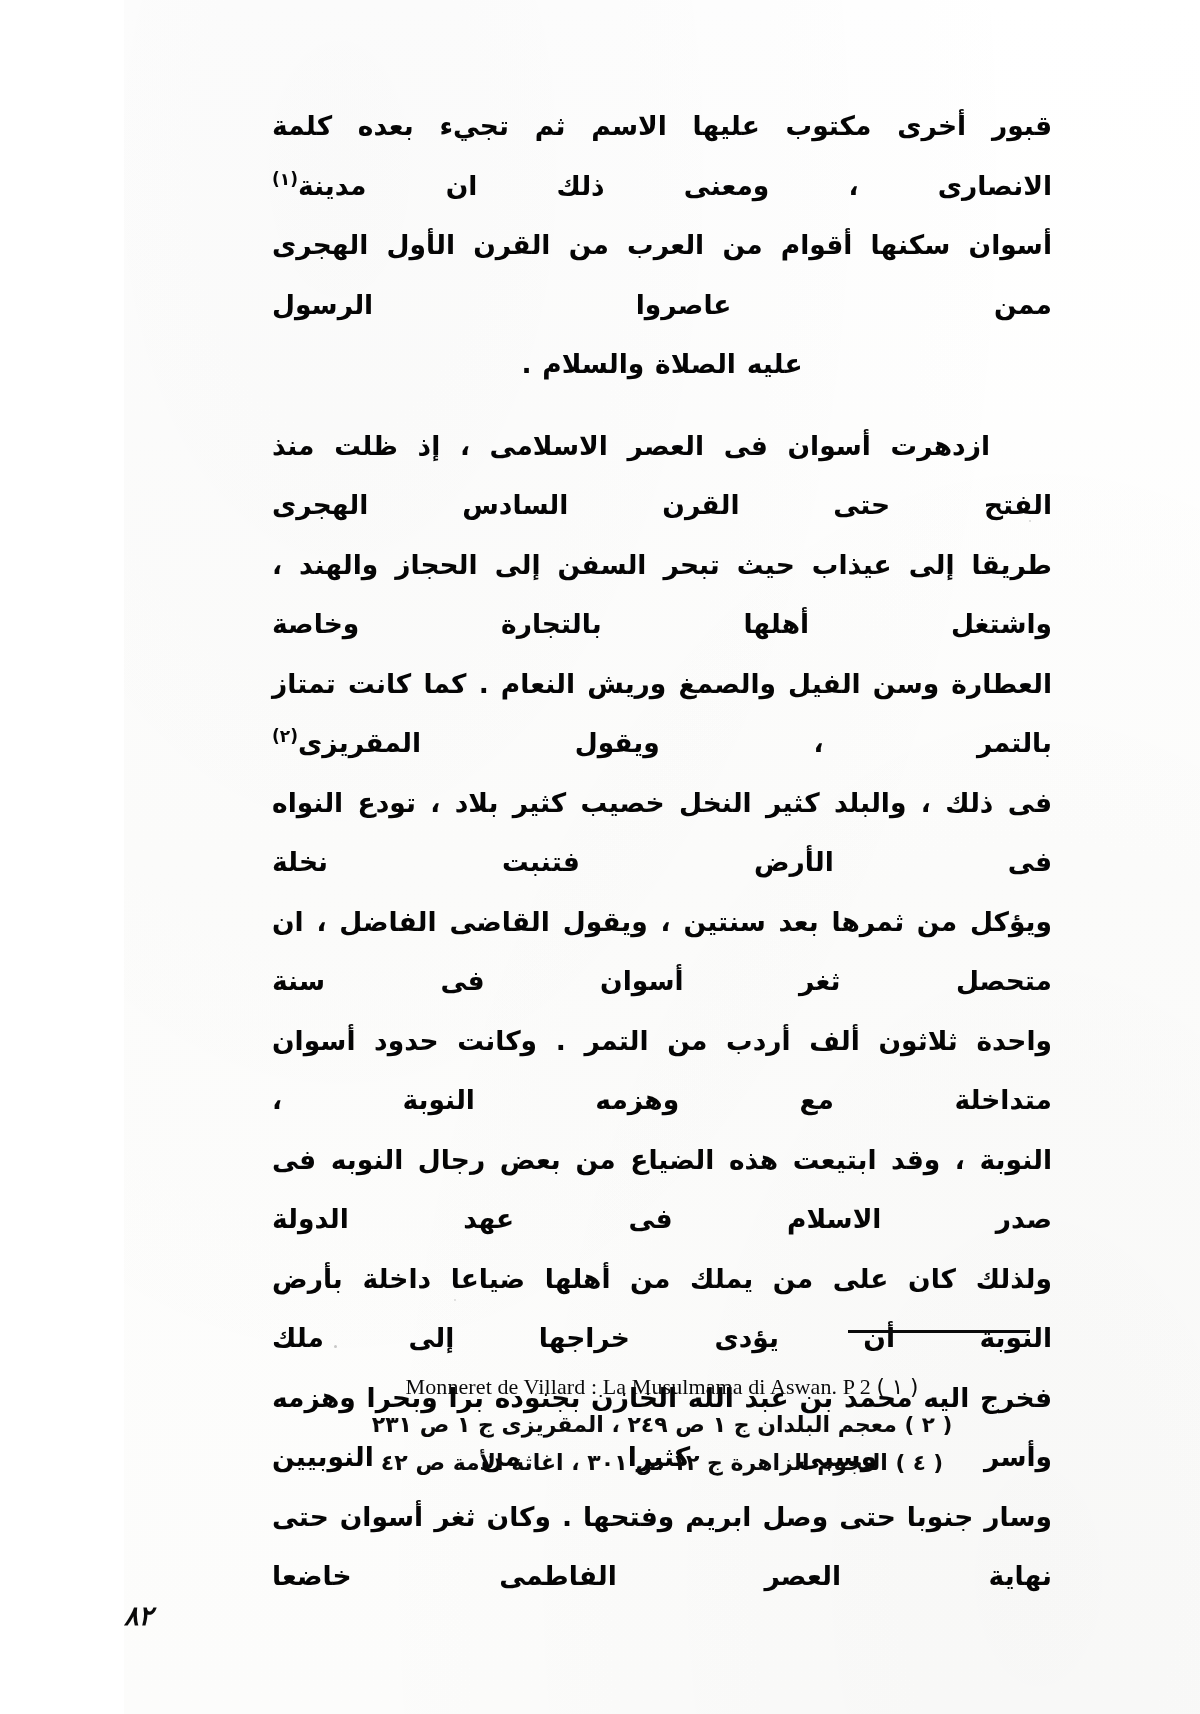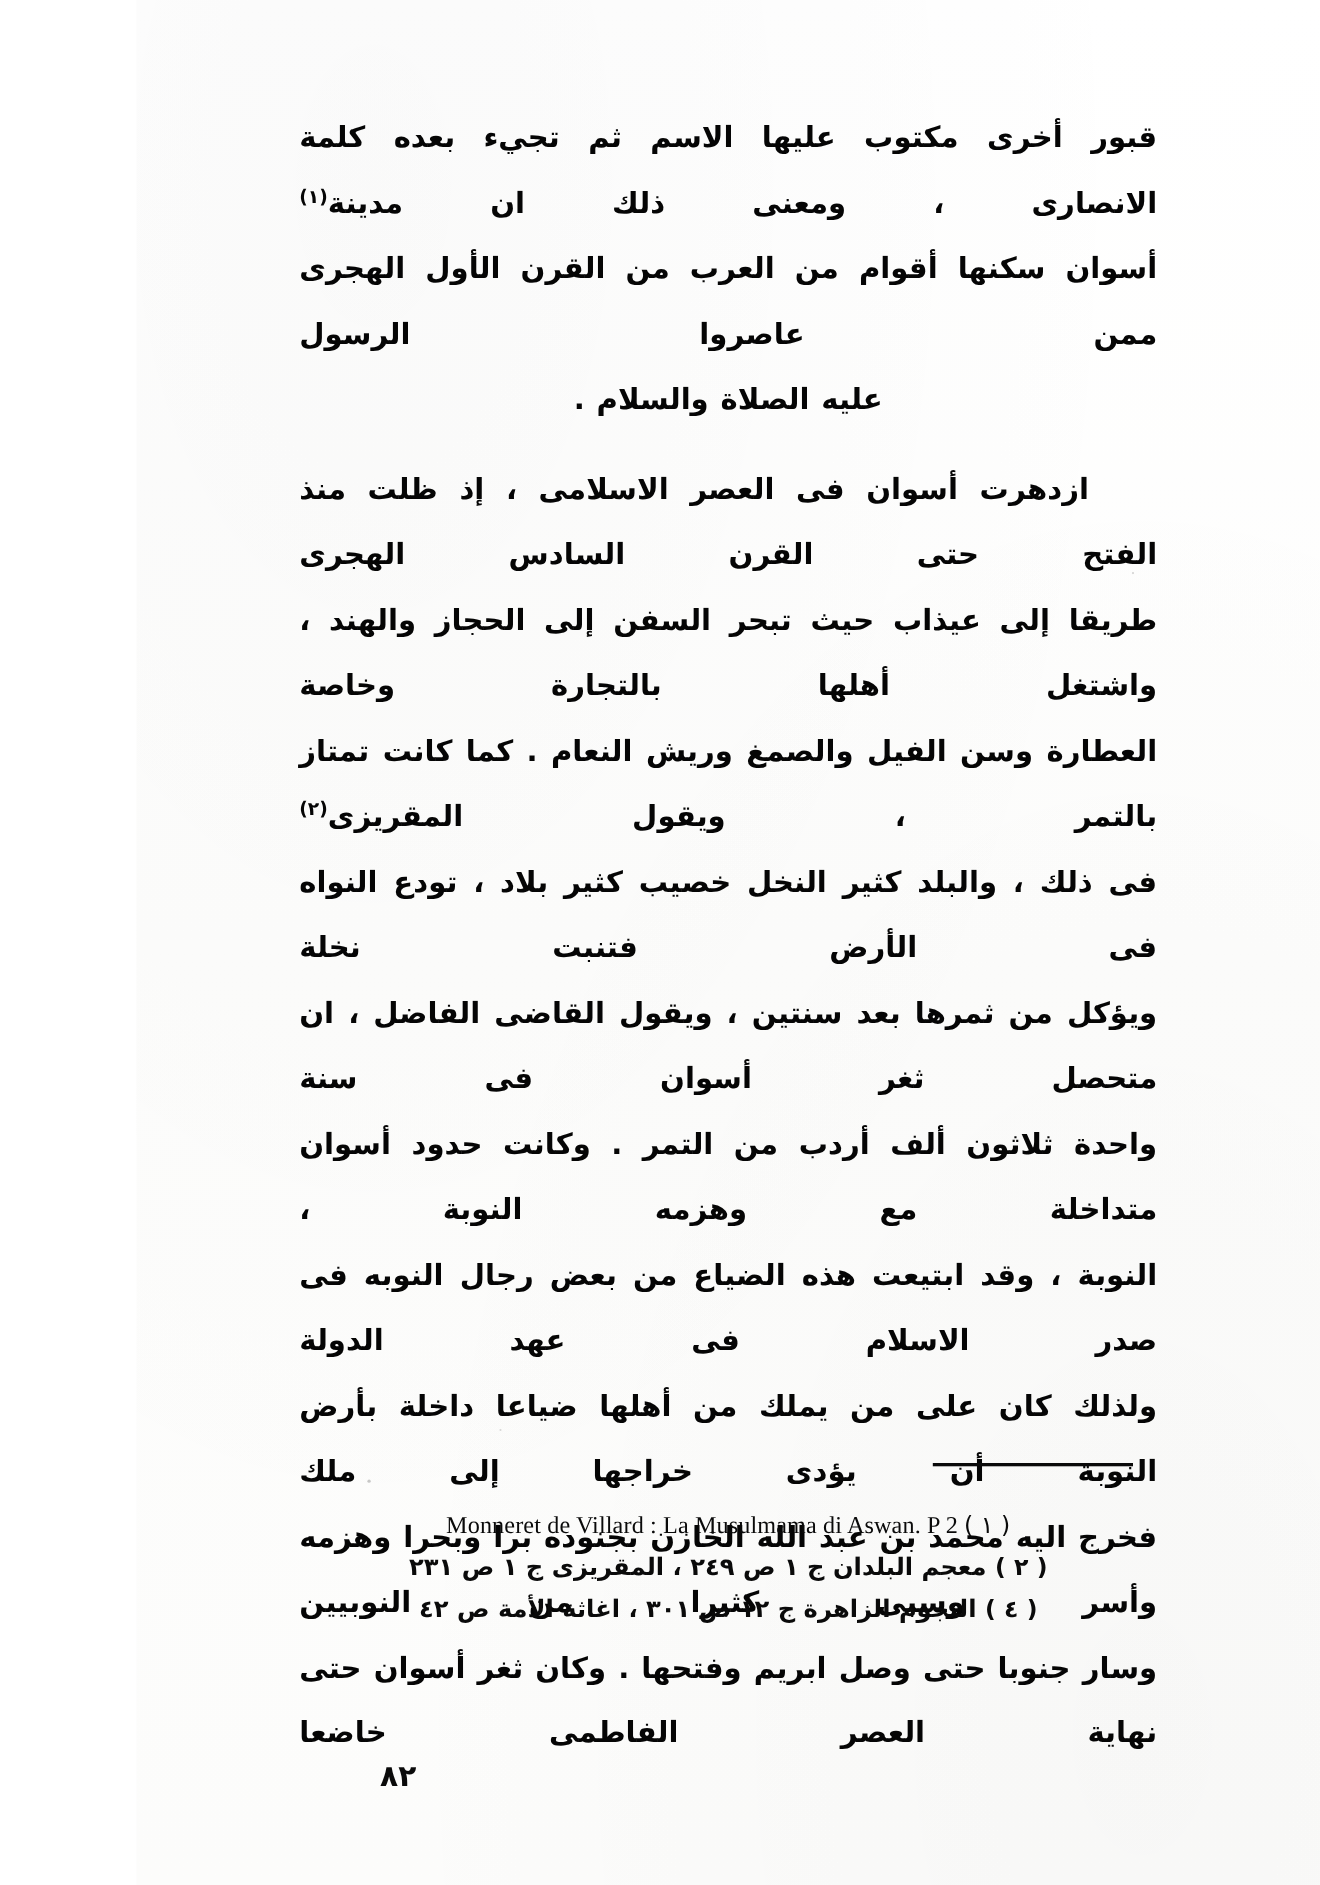--- a/index.html
+++ b/index.html
@@ -130,26 +130,27 @@
     font-size: 22px;
     letter-spacing: 0px;
   }
 
   
   .page-number {
     position: absolute;
     left: 0;
     right: 0;
     top: 1600px;
-    text-align: center;
+    text-align: left;
     font-size: 27px;
     font-weight: 700;
     color: #0a0a0a;
     font-family: "DejaVu Sans", sans-serif;
     letter-spacing: 1px;
+    font-style: italic;
   }
   .page-number-inner {
     display: inline-block;
     margin-right: 600px;
   }
 
   
   .speck {
     position: absolute;
     background: rgba(20,20,20,0.5);

